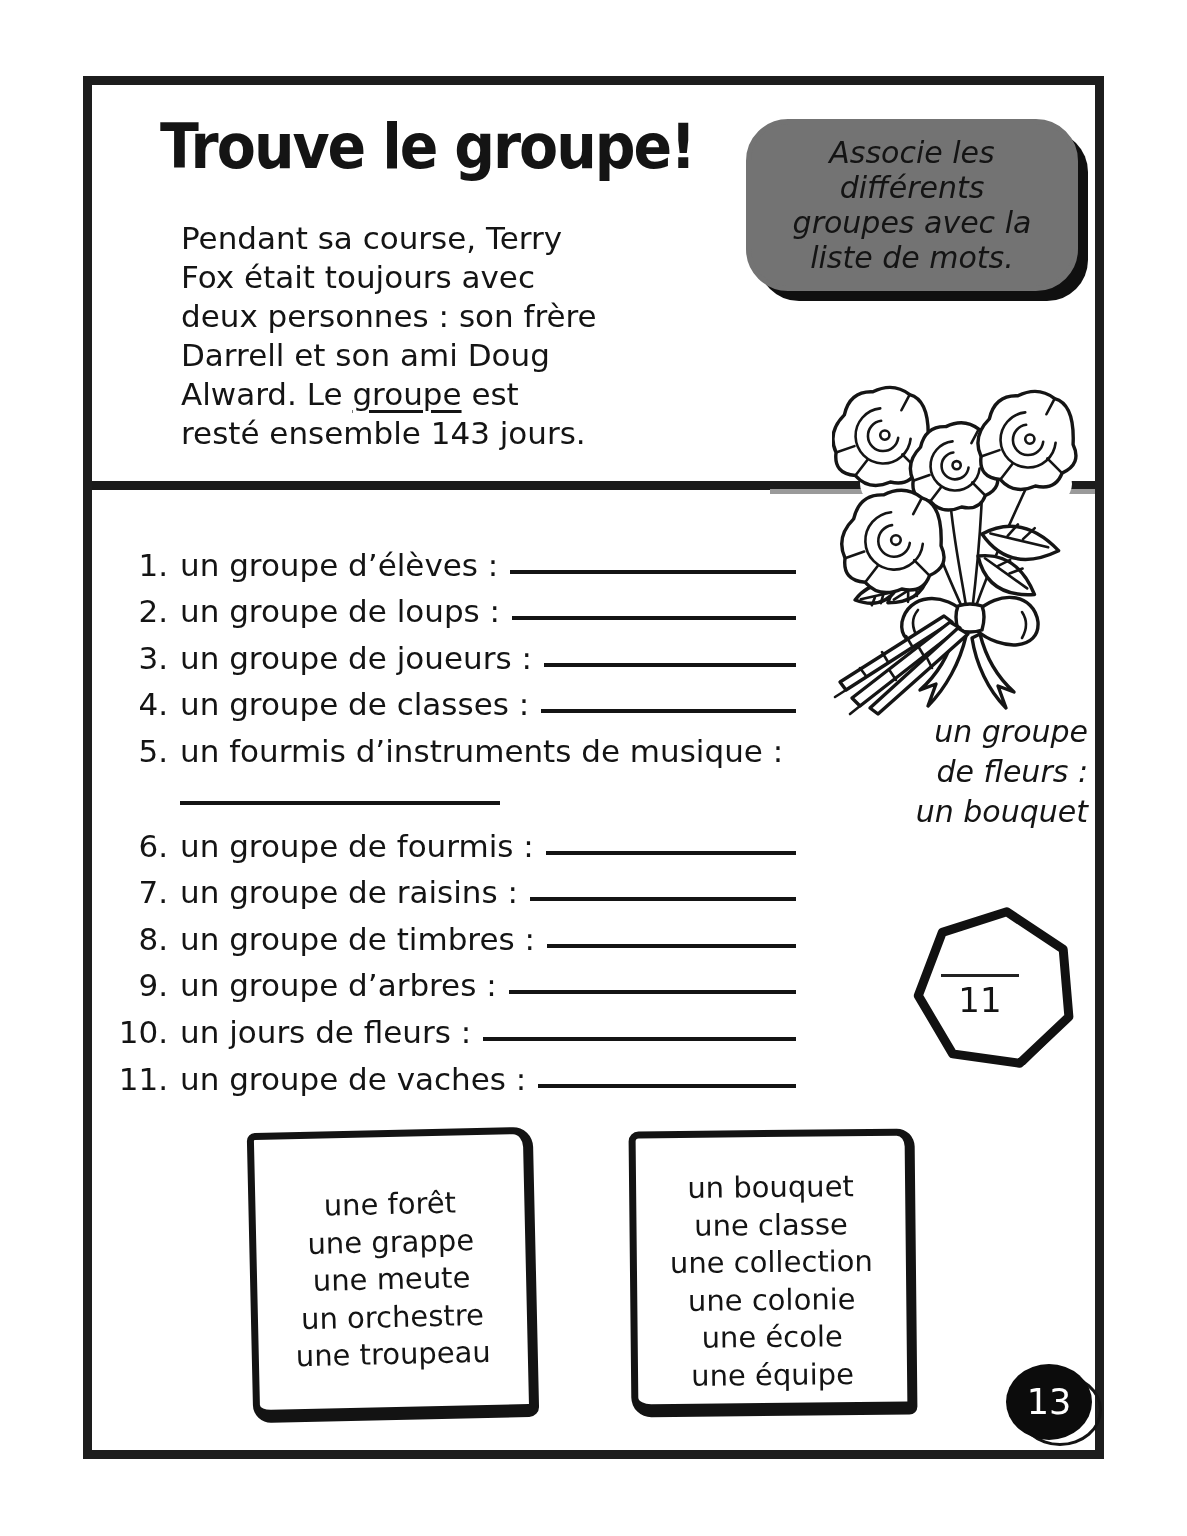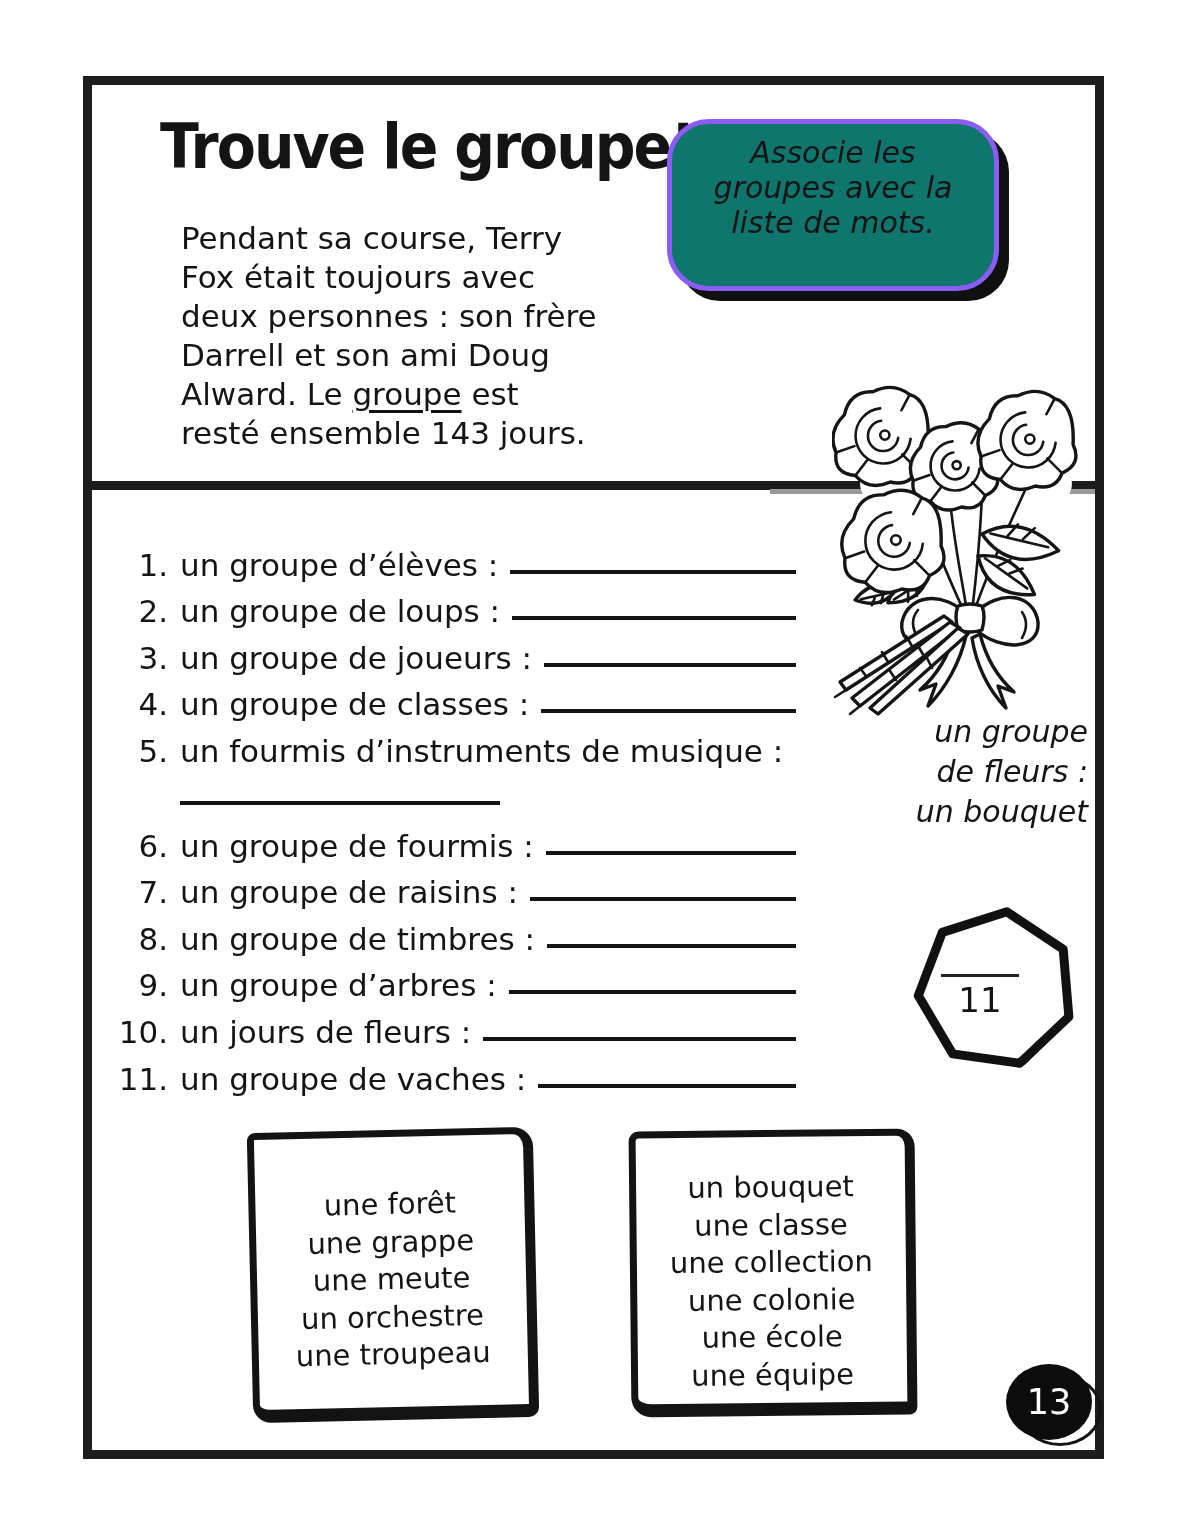--- a/index.html
+++ b/index.html
@@ -6,21 +6,21 @@
   body{width:1187px;height:1536px;position:relative;font-family:"DejaVu Sans",sans-serif;color:#141414;overflow:hidden;}
   .abs{position:absolute;}
   
   .frame{left:83px;top:76px;width:1021px;height:1383px;border:9px solid #1d1d1d;box-sizing:border-box;}
   
   .title{left:160px;top:110px;width:460px;text-align:center;font-size:57px;font-weight:bold;letter-spacing:-2px;transform:scaleY(1.1);transform-origin:top center;white-space:nowrap;}
   
   .intro{left:181px;top:219px;width:560px;font-size:31px;line-height:39px;}
   .ul{text-decoration:underline;text-underline-offset:5px;text-decoration-thickness:2.5px;}
   
-  .bubble{left:667px;top:119px;width:332px;height:172px;background:#0f766e;border:5px solid #8b5cf6;border-radius:42px;box-sizing:border-box;box-shadow:11px 11px 0 -1px #101010;z-index:4;}
+  .bubble{left:746px;top:119px;width:332px;height:172px;background:#737373;border:5px solid #737373;border-radius:42px;box-sizing:border-box;box-shadow:11px 11px 0 -1px #101010;z-index:4;}
   .bubble-text{padding-top:11px;text-align:center;font-size:30px;font-style:italic;line-height:35px;}
   
   .divider{left:92px;top:481px;width:1003px;height:9px;background:#1b1b1b;z-index:1;}
   .divider-shadow{left:770px;top:489px;width:325px;height:5px;background:#9a9a9a;z-index:1;}
   
   .bouquet{left:832px;top:384px;width:248px;height:336px;z-index:3;}
   .fl{fill:#fff;stroke:#151515;stroke-width:3.4;vector-effect:non-scaling-stroke;stroke-linejoin:round;}
   .ln{fill:none;stroke:#151515;stroke-width:2.6;vector-effect:non-scaling-stroke;stroke-linecap:round;}
   .caption{left:838px;top:712px;width:250px;text-align:right;font-size:30px;font-style:italic;line-height:40px;z-index:3;}
   
@@ -61,20 +61,21 @@
     <div>Fox était toujours avec</div>
     <div>deux personnes : son frère</div>
     <div>Darrell et son ami Doug</div>
     <div><span>Alward. Le </span><span class="ul">groupe</span><span> est</span></div>
     <div>resté ensemble 143 jours.</div>
   </div>
 
   <div class="abs bubble">
     <div class="bubble-text">
       <div>Associe les</div>
+      <div>différents</div>
       <div>groupes avec la</div>
       <div>liste de mots.</div>
     </div>
   </div>
 
   <div class="abs divider"></div>
   <div class="abs divider-shadow"></div>
 
   <svg class="abs bouquet" viewBox="0 0 248 336" xmlns="http://www.w3.org/2000/svg">
     <defs>

